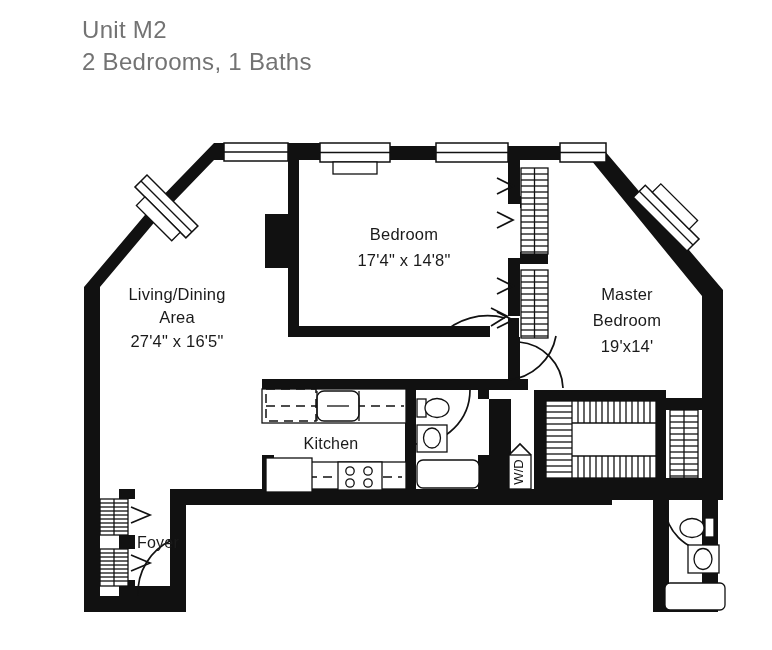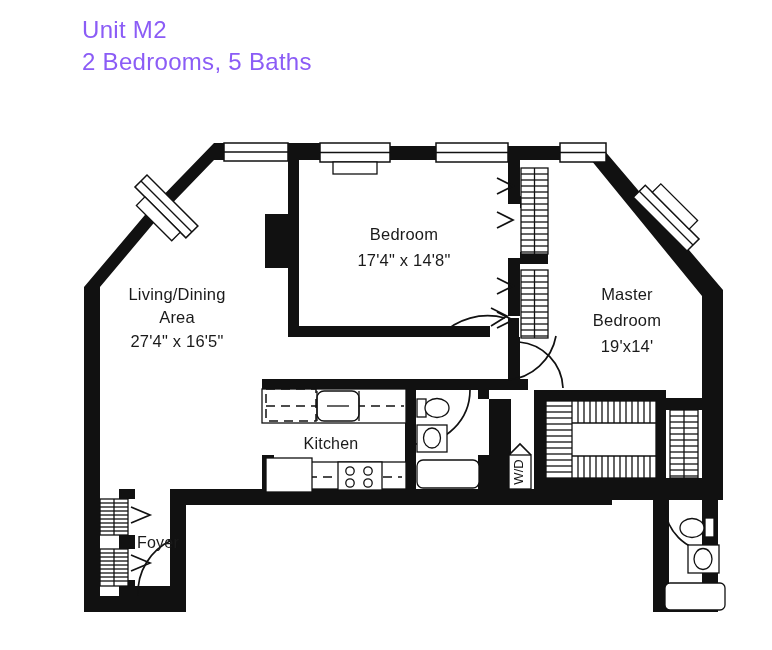--- a/index.html
+++ b/index.html
@@ -17,21 +17,21 @@
   }
   #title-block {
     position: absolute;
     left: 82px;
     top: 14px;
     line-height: 1.32;
   }
   #title-block div {
     font-size: 24px;
     font-weight: 400;
-    color: #8b5cf6;
+    color: #737373;
     letter-spacing: 0.3px;
     white-space: nowrap;
   }
   #plan-wrap {
     position: absolute;
     left: 0;
     top: 0;
     width: 772px;
     height: 650px;
   }
@@ -66,21 +66,21 @@
     text-anchor: middle;
   }
 </style>
 </head>
 <body>
 
 <div id="page">
 
   <div id="title-block">
     <div>Unit M2</div>
-    <div>2 Bedrooms, 5 Baths</div>
+    <div>2 Bedrooms, 1 Baths</div>
   </div>
 
   <div id="plan-wrap">
     <svg class="plan" width="772" height="650" viewBox="0 0 772 650" xmlns="http://www.w3.org/2000/svg">
 
       <g>
 
         <path class="wall" fill-rule="evenodd" d="
           M 214,143
           L 352,143 L 352,146 L 560,146 L 560,143 L 598,143

